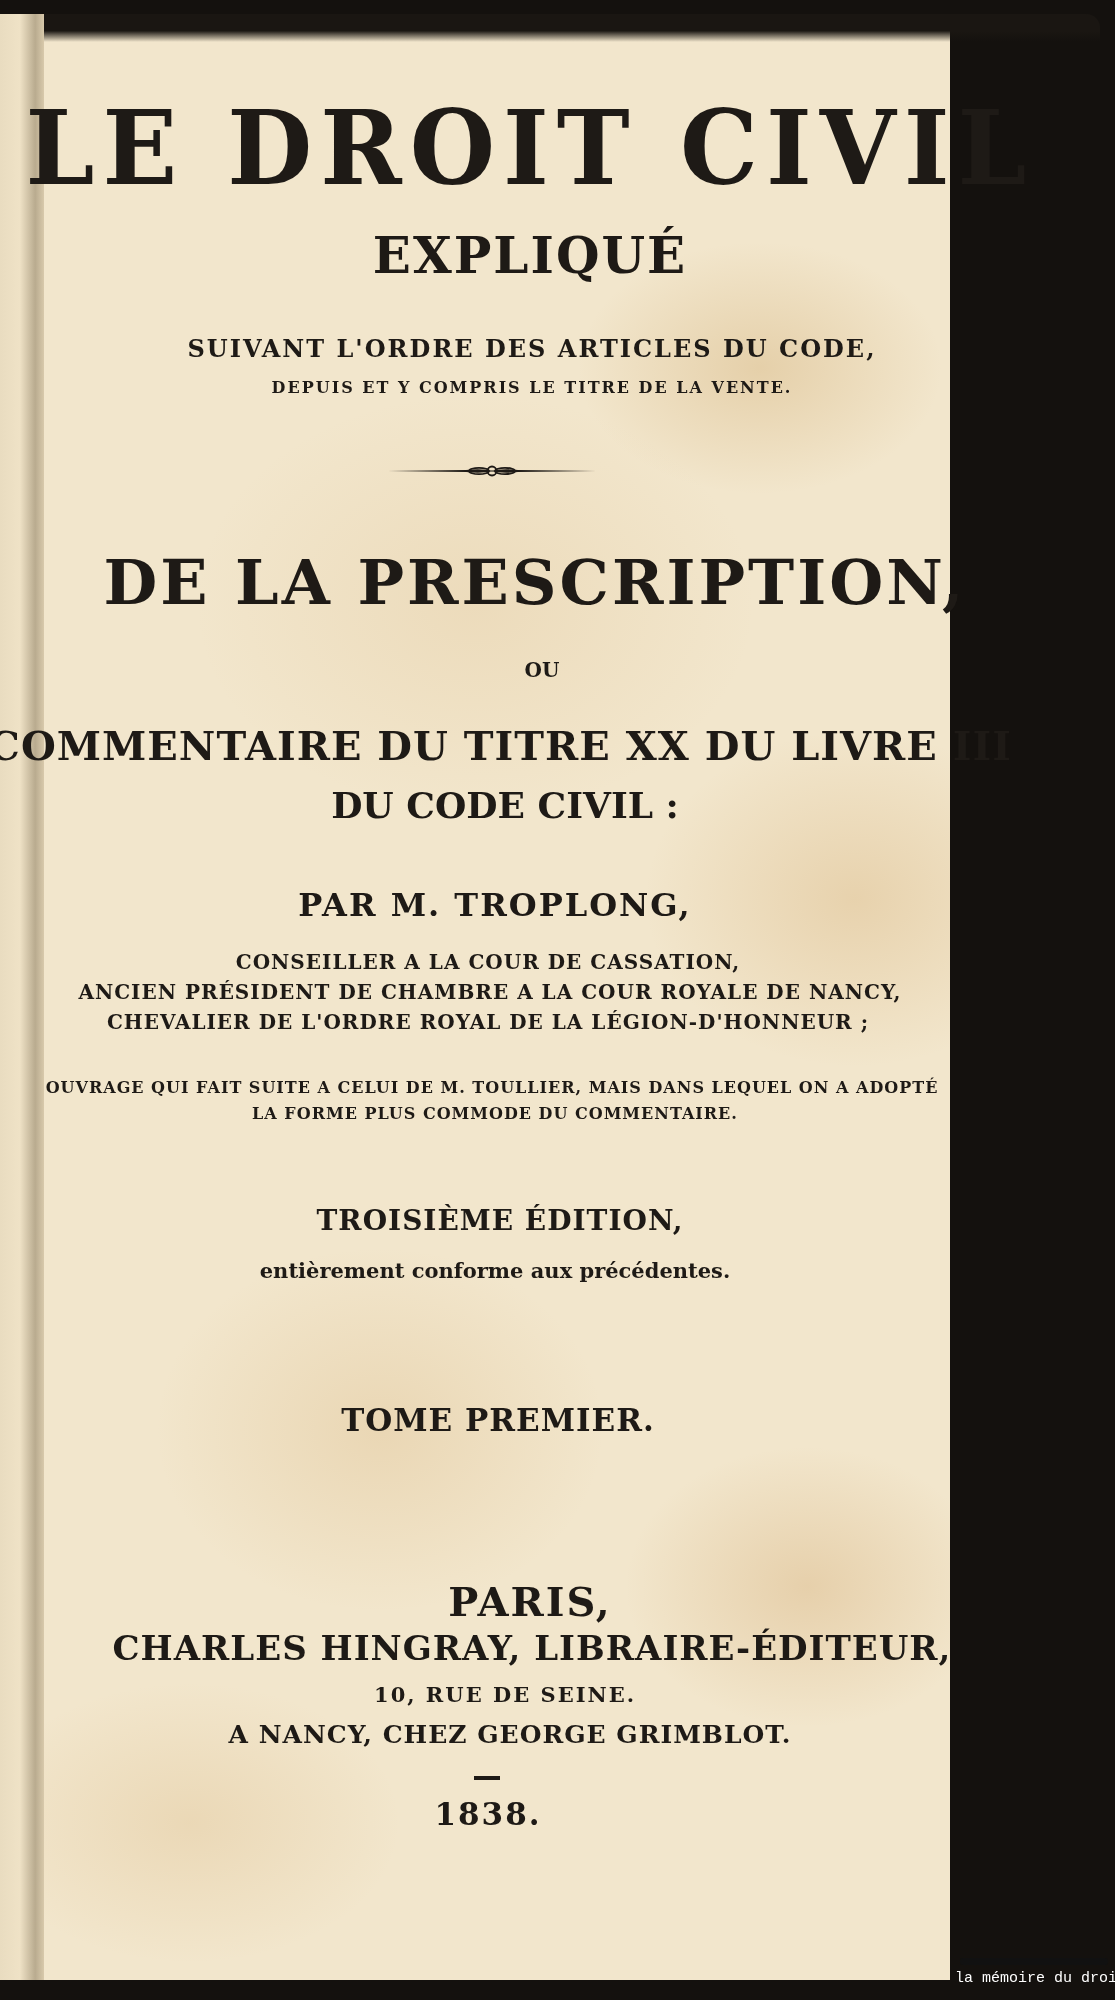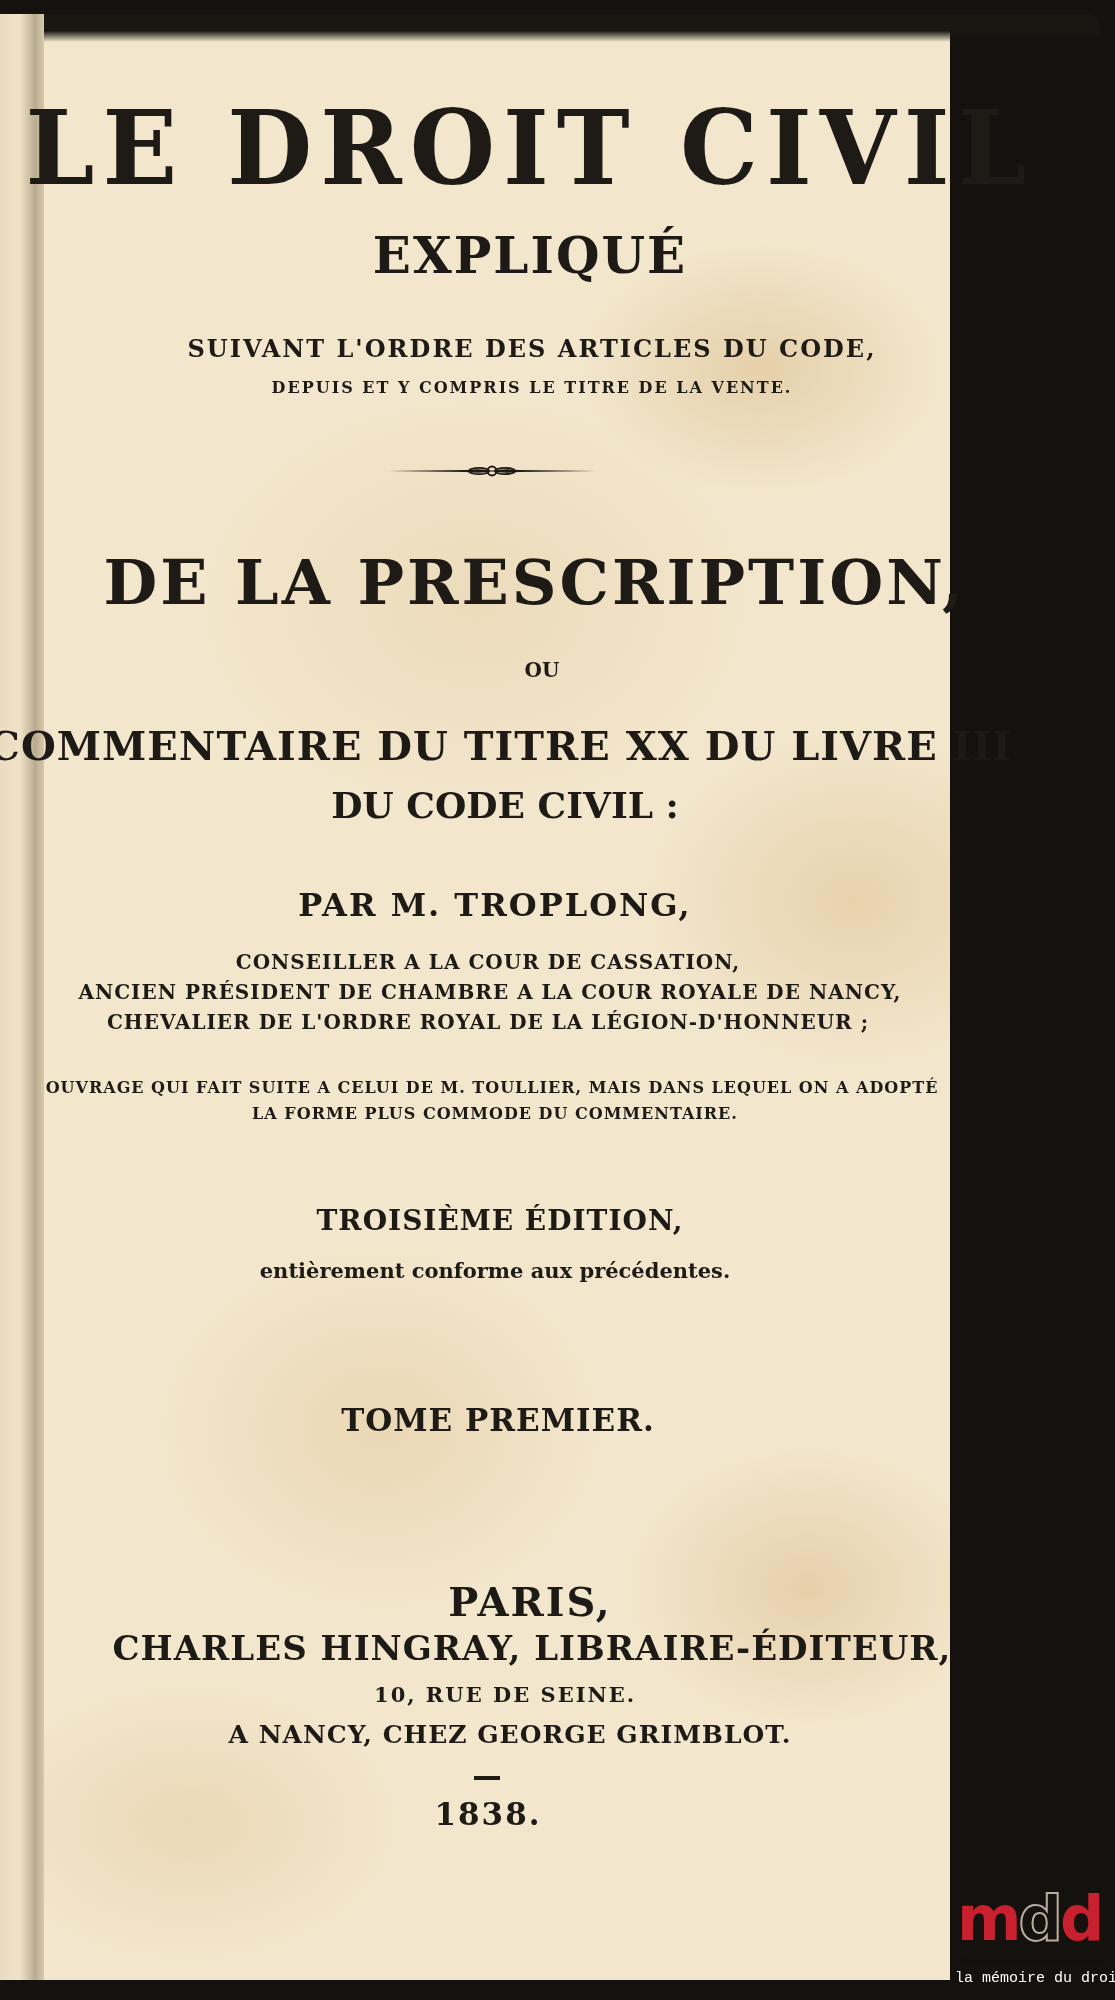--- a/index.html
+++ b/index.html
@@ -109,16 +109,15 @@
 
   <div class="line t-paris">PARIS,</div>
   <div class="line t-hingray">CHARLES HINGRAY, LIBRAIRE-ÉDITEUR,</div>
   <div class="line t-rue">10, RUE DE SEINE.</div>
   <div class="line t-nancy">A NANCY, CHEZ GEORGE GRIMBLOT.</div>
   <div class="dash"></div>
   <div class="line t-year">1838.</div>
 </div>
 
 <div class="logo">
-  <div class="logo-mdd"><span>m</span><span class="hollow">d</span><span>d</span></div>
   <div class="logo-bar"></div>
   <div class="logo-sub">la mémoire du droit</div>
 </div>
 
 </body></html>

